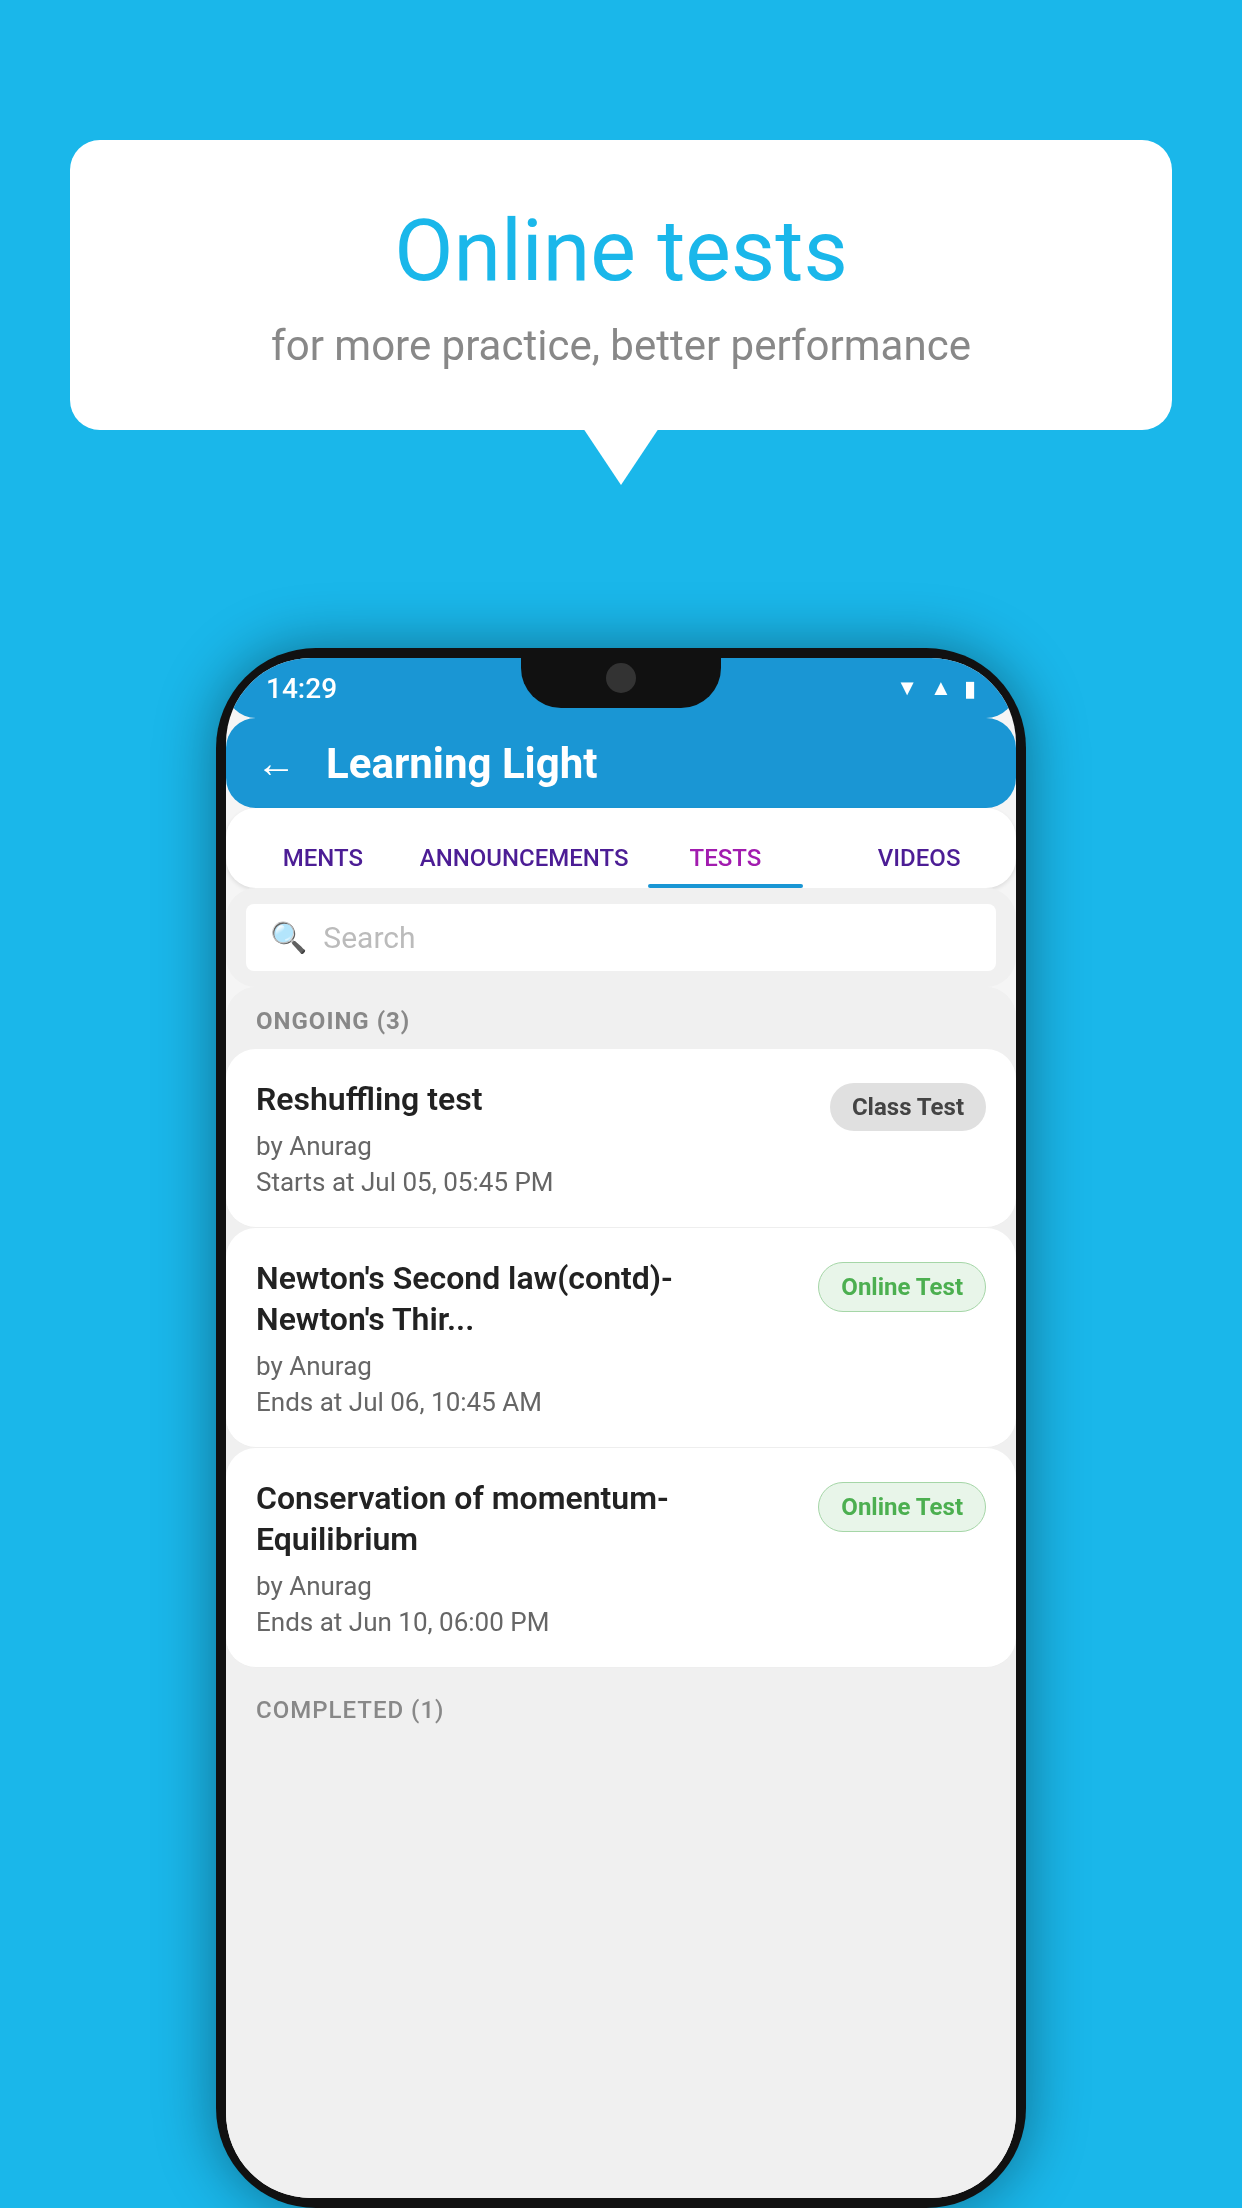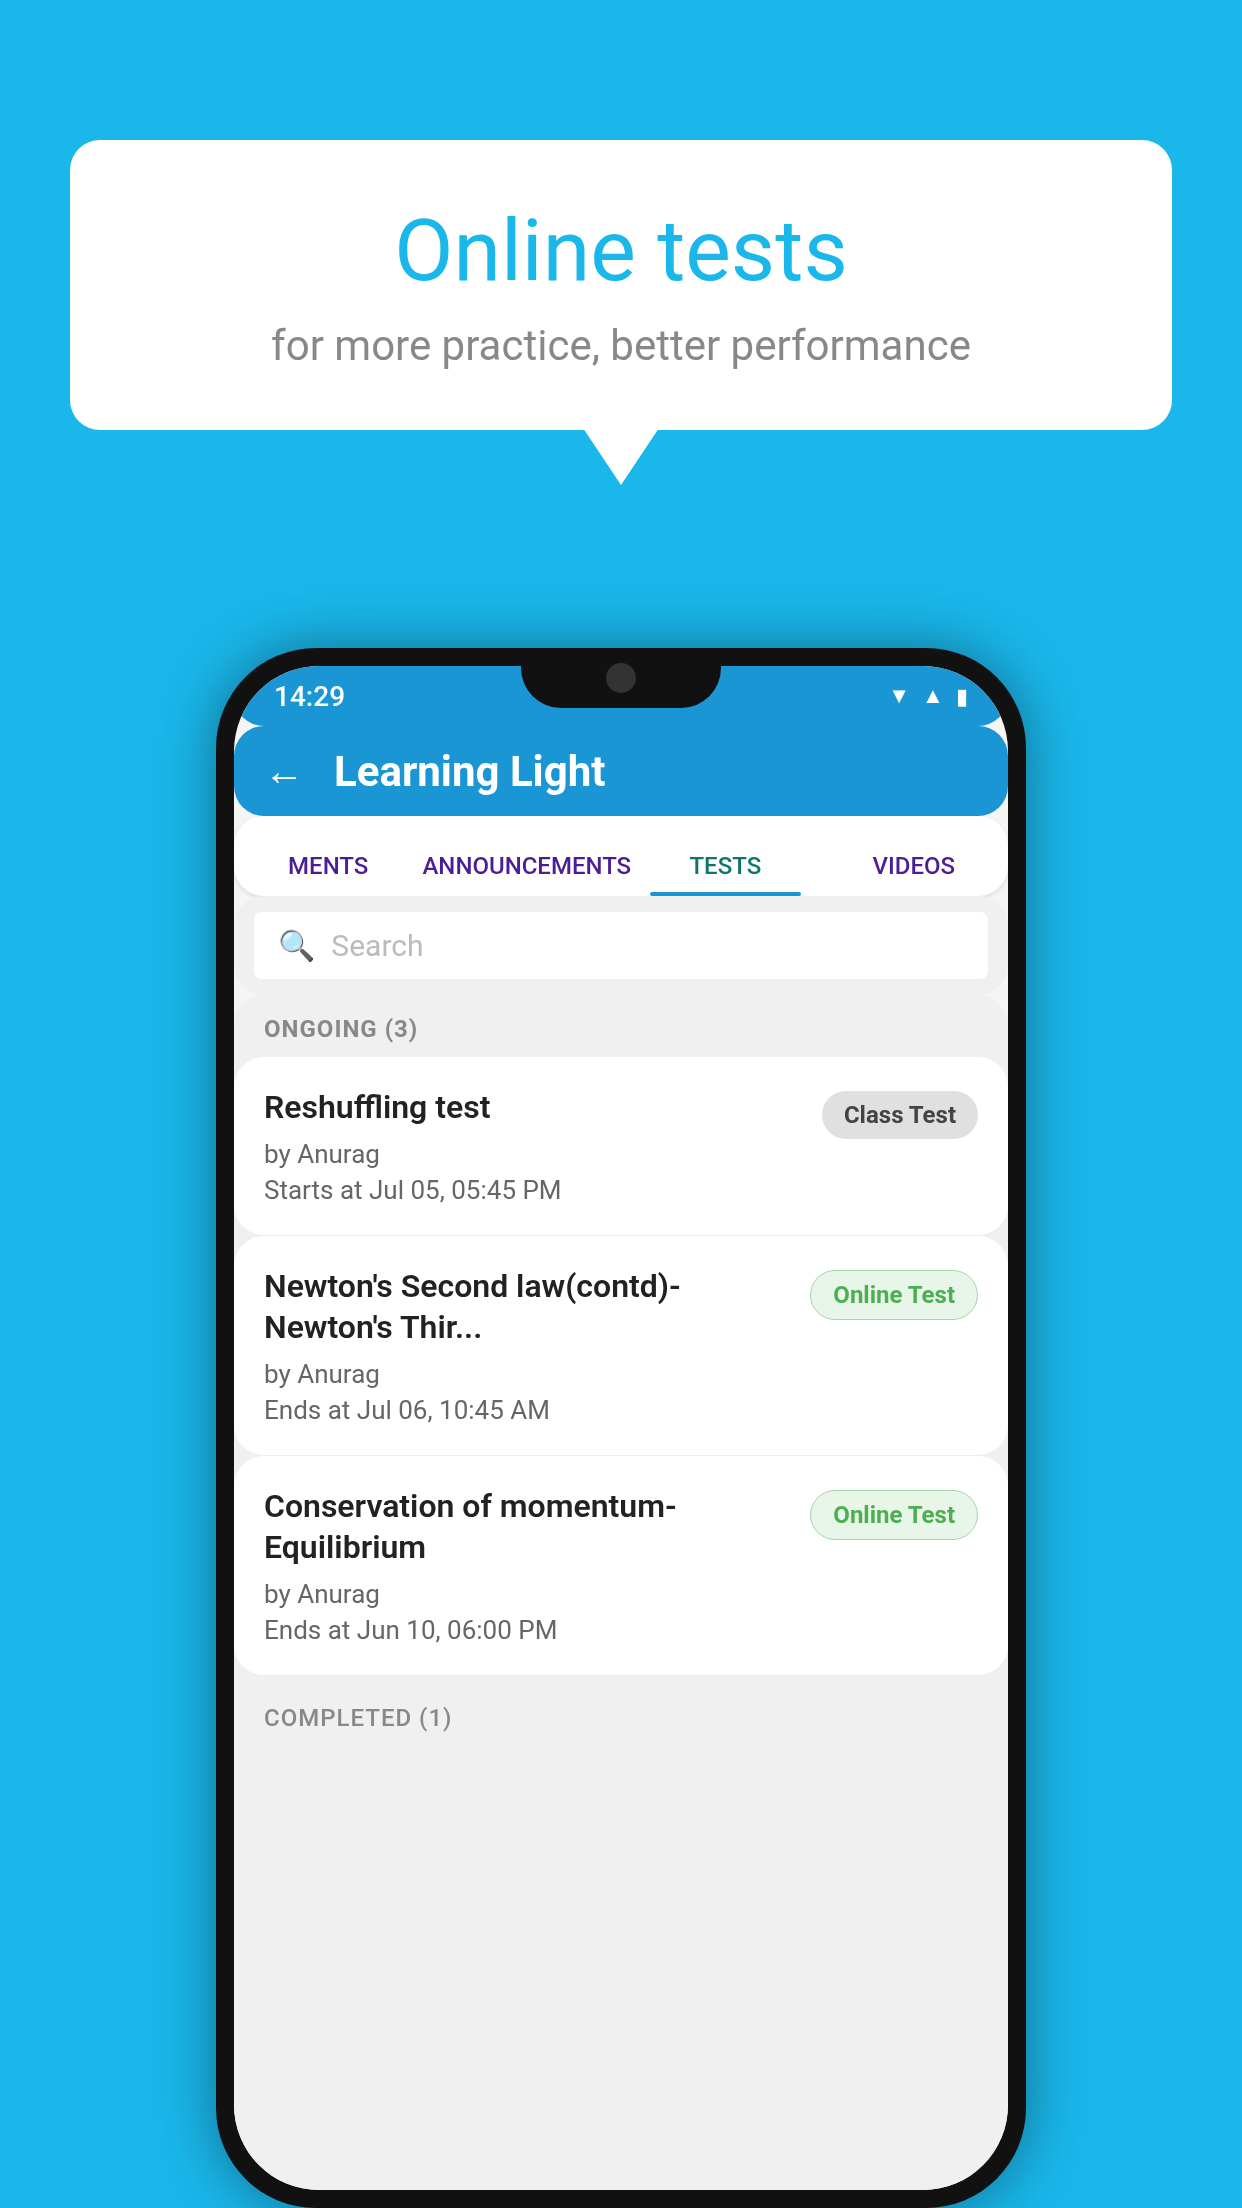--- a/index.html
+++ b/index.html
@@ -68,21 +68,21 @@
       transform: translateX(-50%);
       width: 810px;
       height: 1560px;
     }
 
     .phone-outer {
       width: 100%;
       height: 100%;
       background: #111;
       border-radius: 100px;
-      padding: 18px;
+      padding: 10px;
       position: relative;
       box-shadow: 0 0 60px rgba(0,0,0,0.4);
     }
 
     
     .phone-notch {
       position: absolute;
       top: 0;
       left: 50%;
       transform: translateX(-50%);
@@ -179,21 +179,21 @@
       text-align: center;
       padding-bottom: 16px;
       font-size: 24px;
       font-weight: 500;
       color: #4c1d95;
       cursor: pointer;
       position: relative;
     }
 
     .tab-item.active {
-      color: #0f766e;
+      color: #a21caf;
     }
 
     .tab-item.active::after {
       content: '';
       position: absolute;
       bottom: 0;
       left: 10%;
       width: 80%;
       height: 4px;
       background: #1a96d4;

